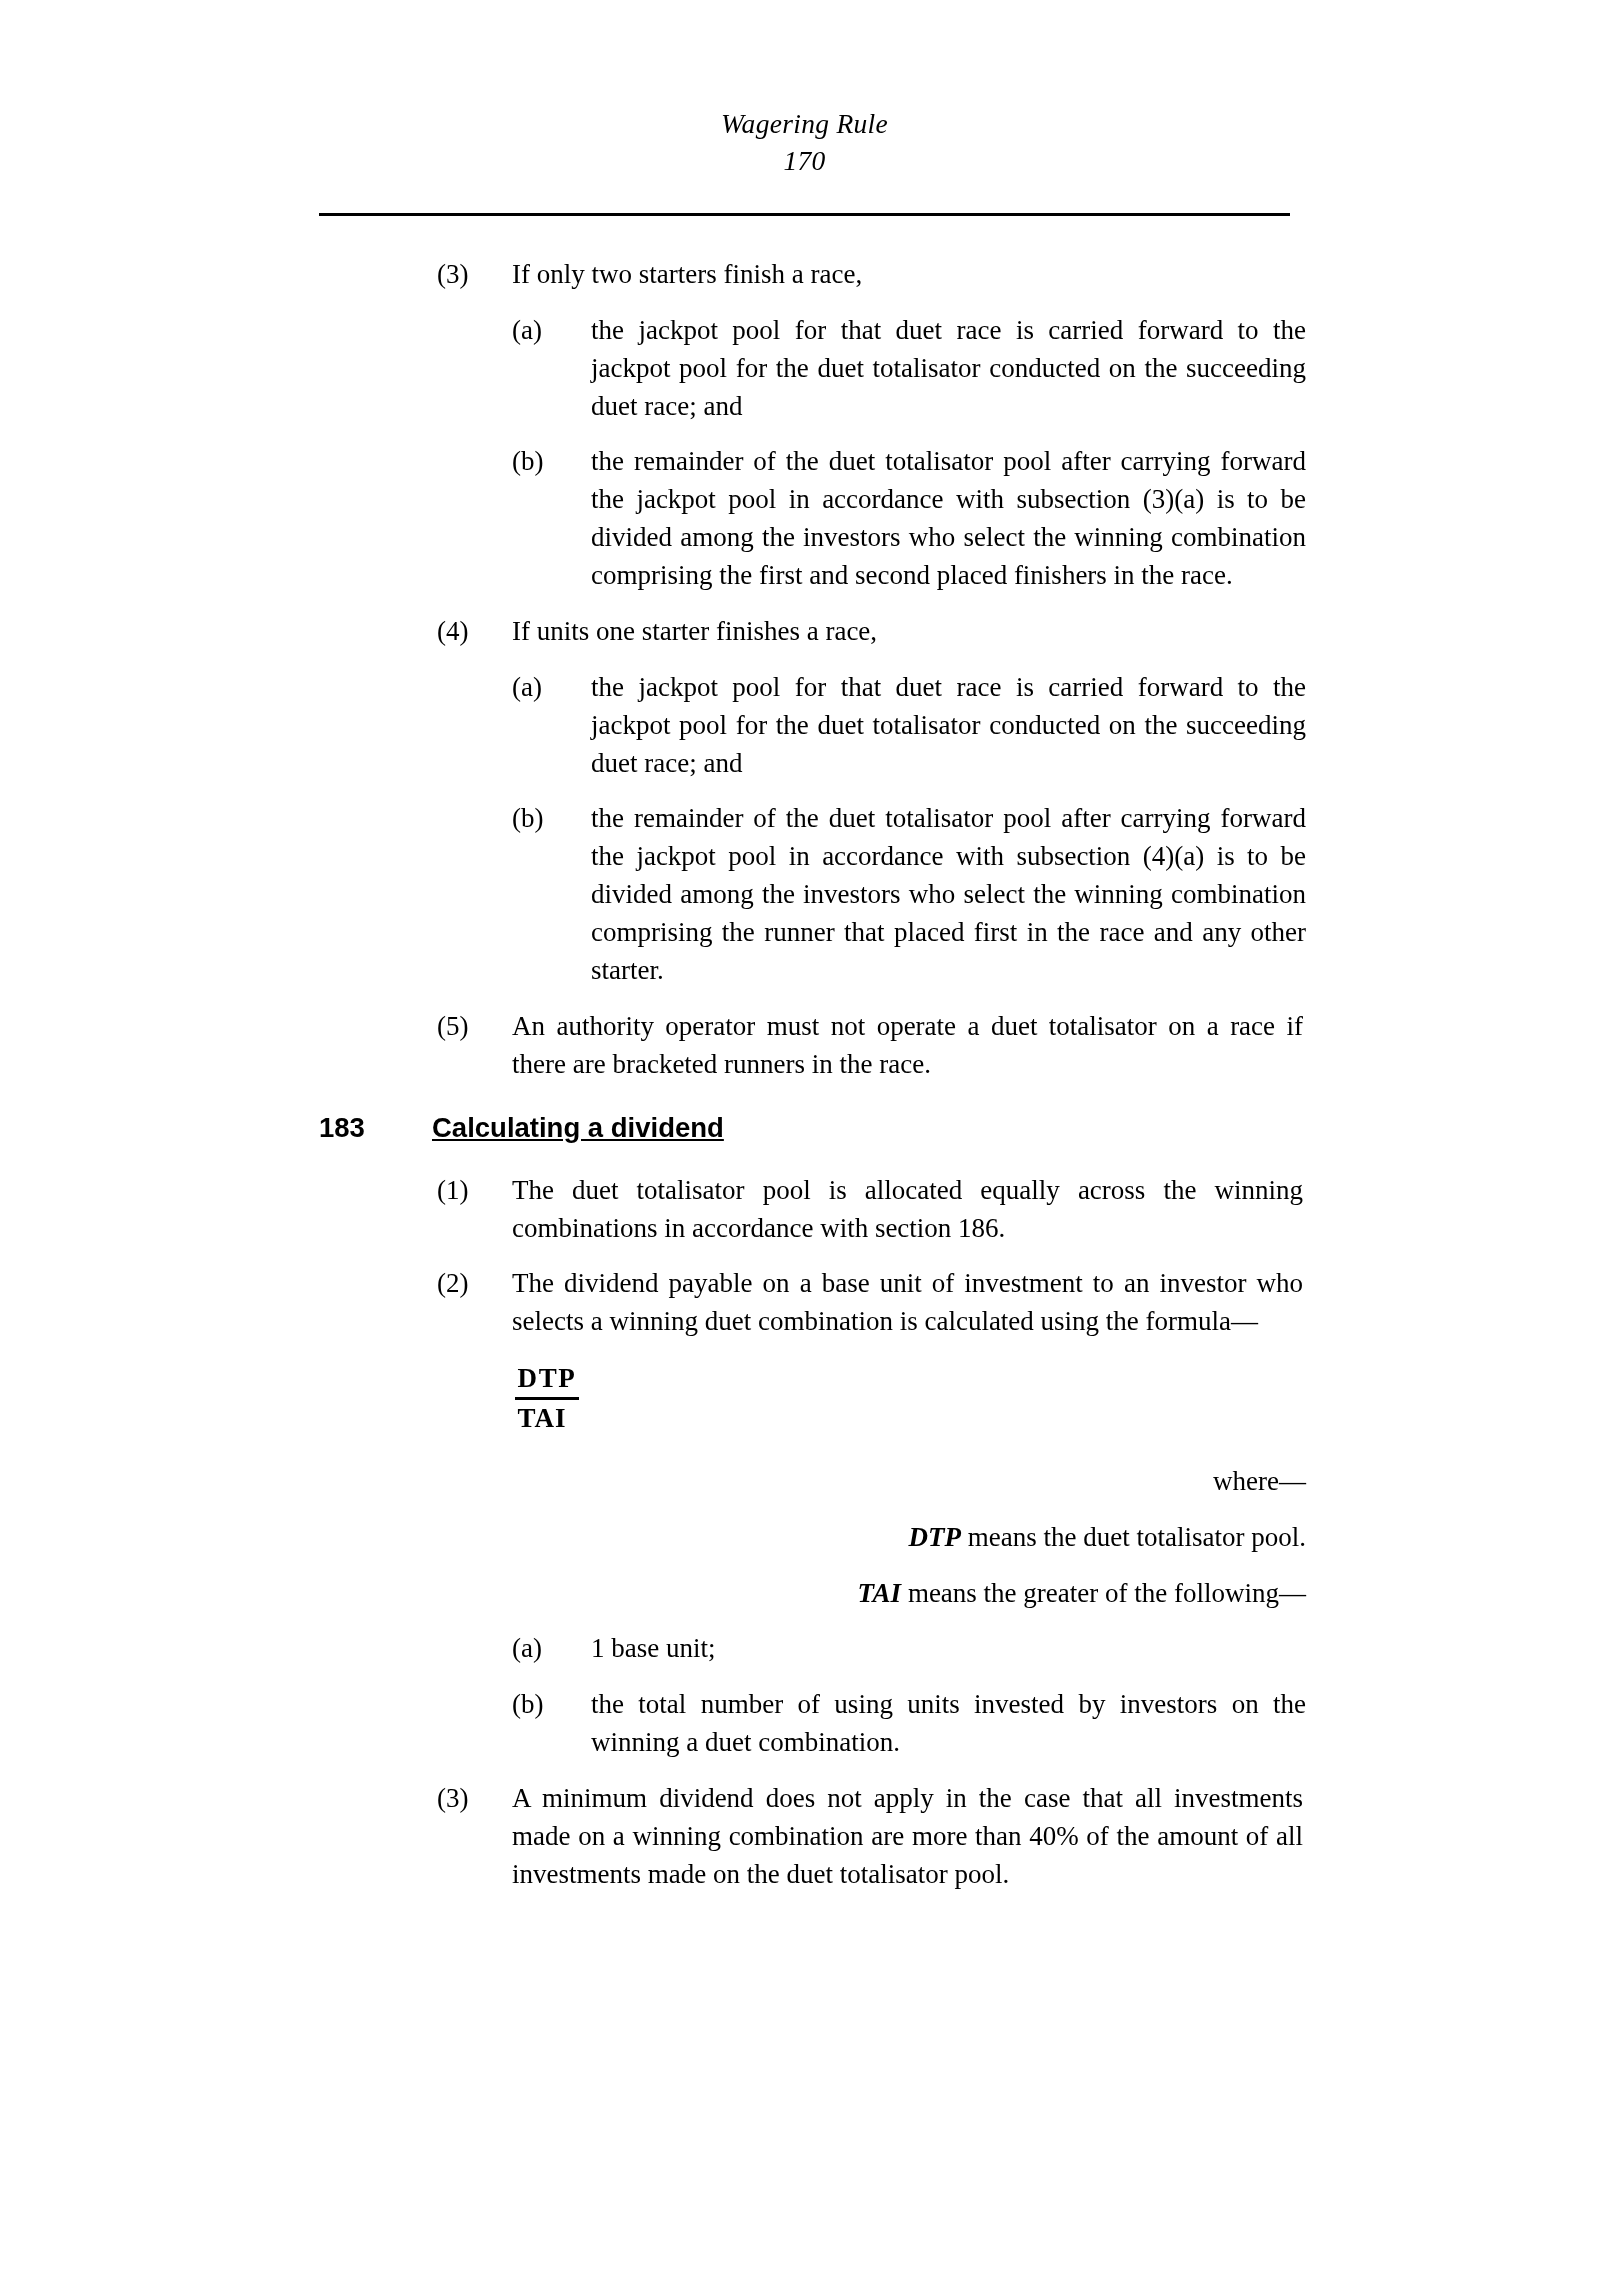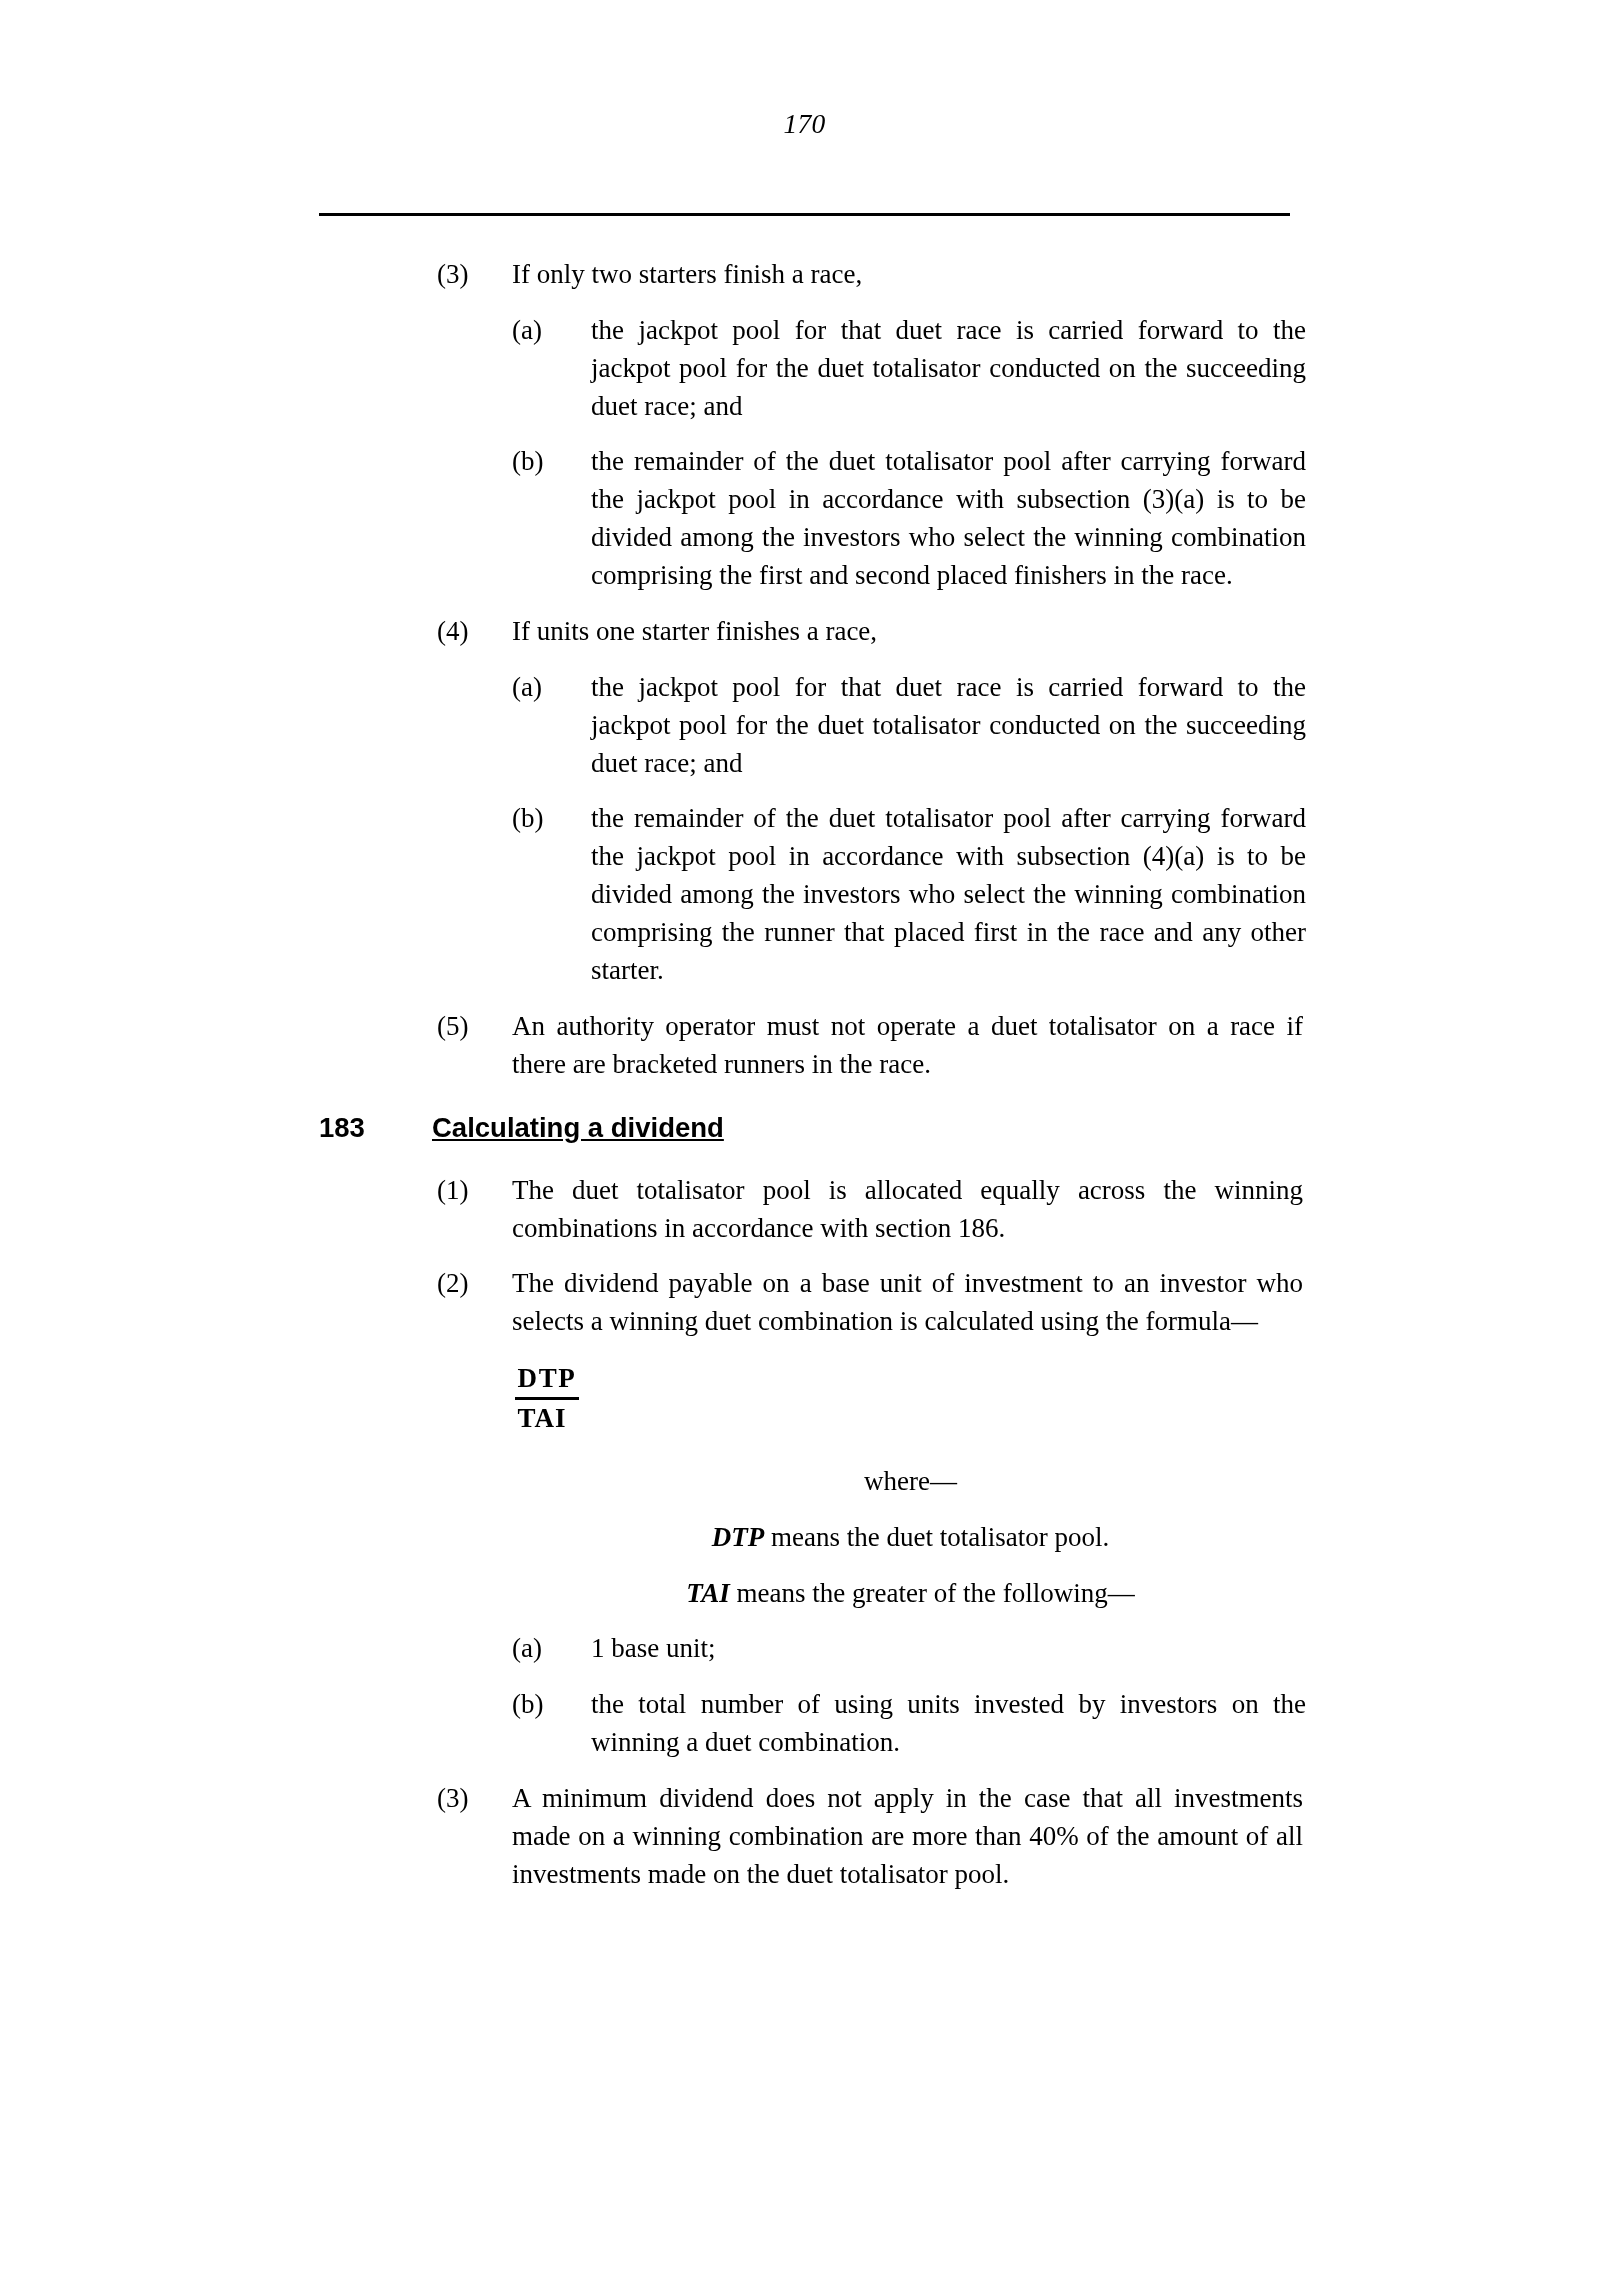--- a/index.html
+++ b/index.html
@@ -128,21 +128,21 @@
     flex: 1 1 auto;
     text-decoration: underline;
   }
 
   
   .plain {
     margin-left: 196px;
     max-width: 791px;
     font-size: 27px;
     line-height: 38px;
-    text-align: center;
+    text-align: right;
     margin-bottom: 17.7px;
   }
 
   .defined-term {
     font-weight: bold;
     font-style: italic;
   }
 
   
   .formula {
@@ -177,20 +177,21 @@
     letter-spacing: 1px;
     padding: 1.3px 2.6px 0 2.6px;
   }
 </style>
 </head>
 <body>
 
 <div class="page">
 
   <div class="page-header">
+    <div class="header-line">Wagering Rule</div>
     <div class="header-line">170</div>
   </div>
   <div class="header-rule"></div>
 
   <div class="content">
 
     <div class="clause level1">
       <div class="clause-label">(3)</div>
       <div class="clause-body">If only two starters finish a race,</div>
     </div>

